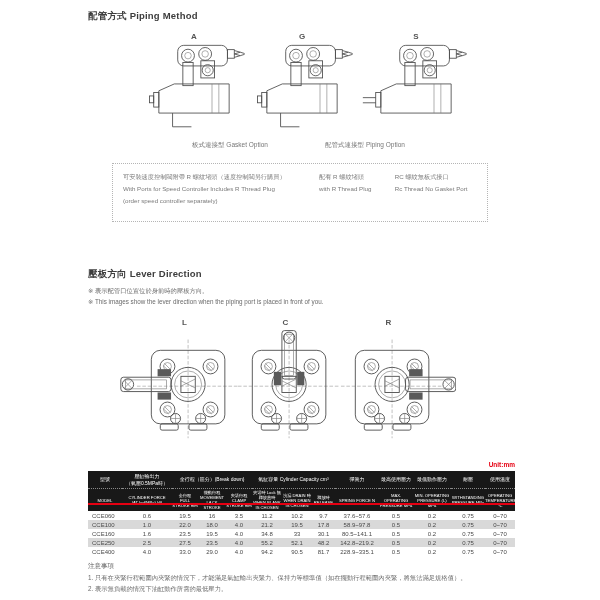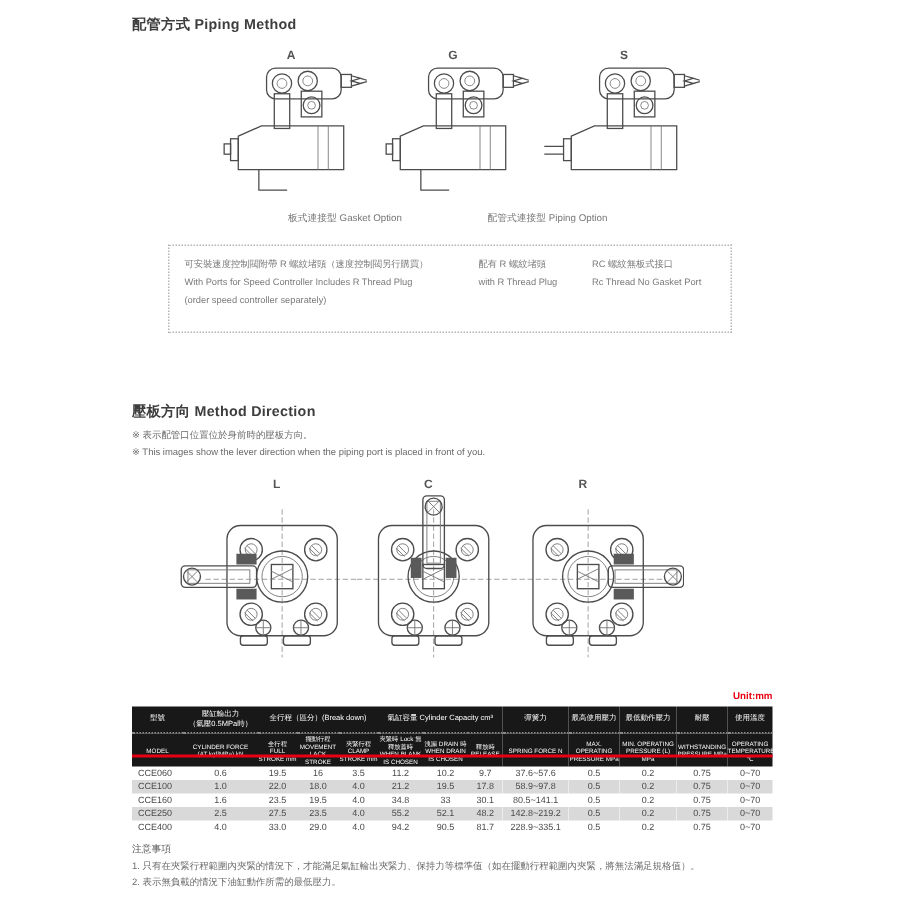--- a/index.html
+++ b/index.html
@@ -137,21 +137,21 @@
     <div class="col" style="width:78px;margin-left:10px;">
       <div>配有 R 螺紋堵頭</div>
       <div>with R Thread Plug</div>
     </div>
     <div class="col" style="width:92px;margin-left:6px;">
       <div>RC 螺紋無板式接口</div>
       <div>Rc Thread No Gasket Port</div>
     </div>
   </div>
 
-  <div class="abs sec-title" style="left:88px;top:268px;">壓板方向 Method Direction</div>
+  <div class="abs sec-title" style="left:88px;top:268px;">壓板方向 Lever Direction</div>
   <div class="abs note-line" style="left:88px;top:285px;">※ 表示配管口位置位於身前時的壓板方向。</div>
   <div class="abs note-line" style="left:88px;top:296px;">※ This images show the lever direction when the piping port is placed in front of you.</div>
 
   <div class="abs" style="left:117px;top:318px;width:135px;">
     <div class="diagram-label">L</div>
     <svg width="135" height="113" viewBox="-20 0 150 126">
       <use href="#front-body"></use>
       <rect class="pad" x="25" y="47" width="15" height="8"></rect>
       <rect class="pad" x="25" y="73" width="15" height="8"></rect>
       <use href="#lever-h" x="-16" y="56"></use>

